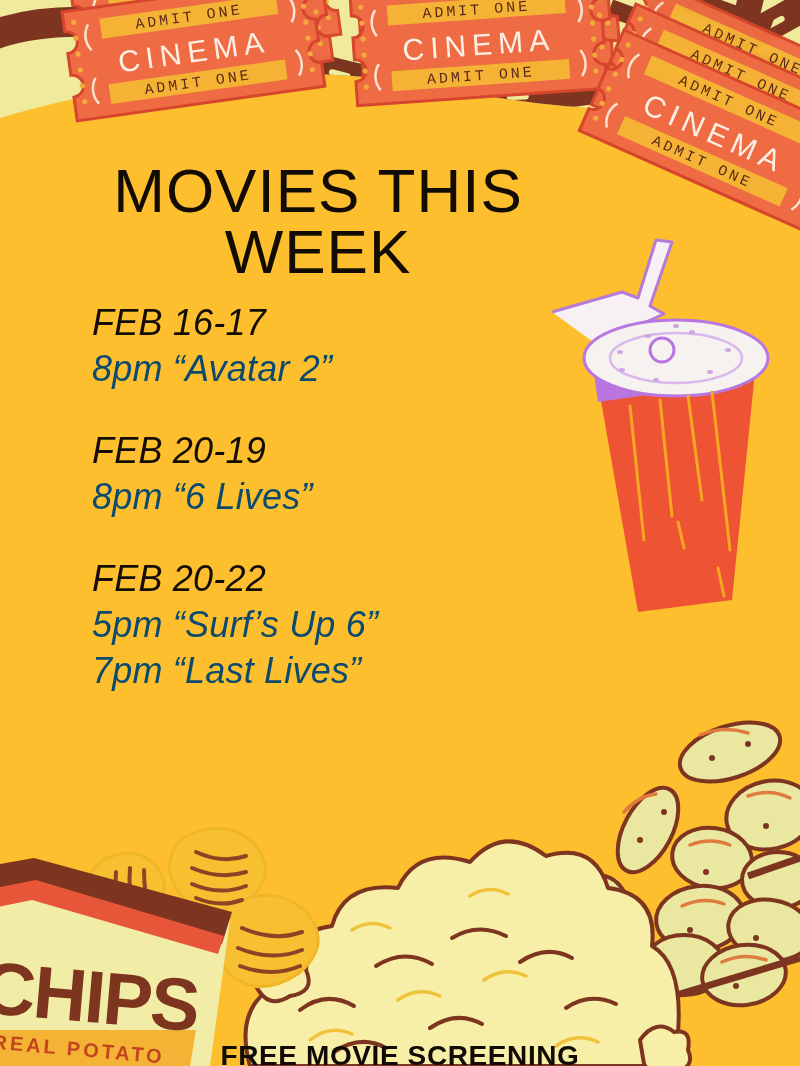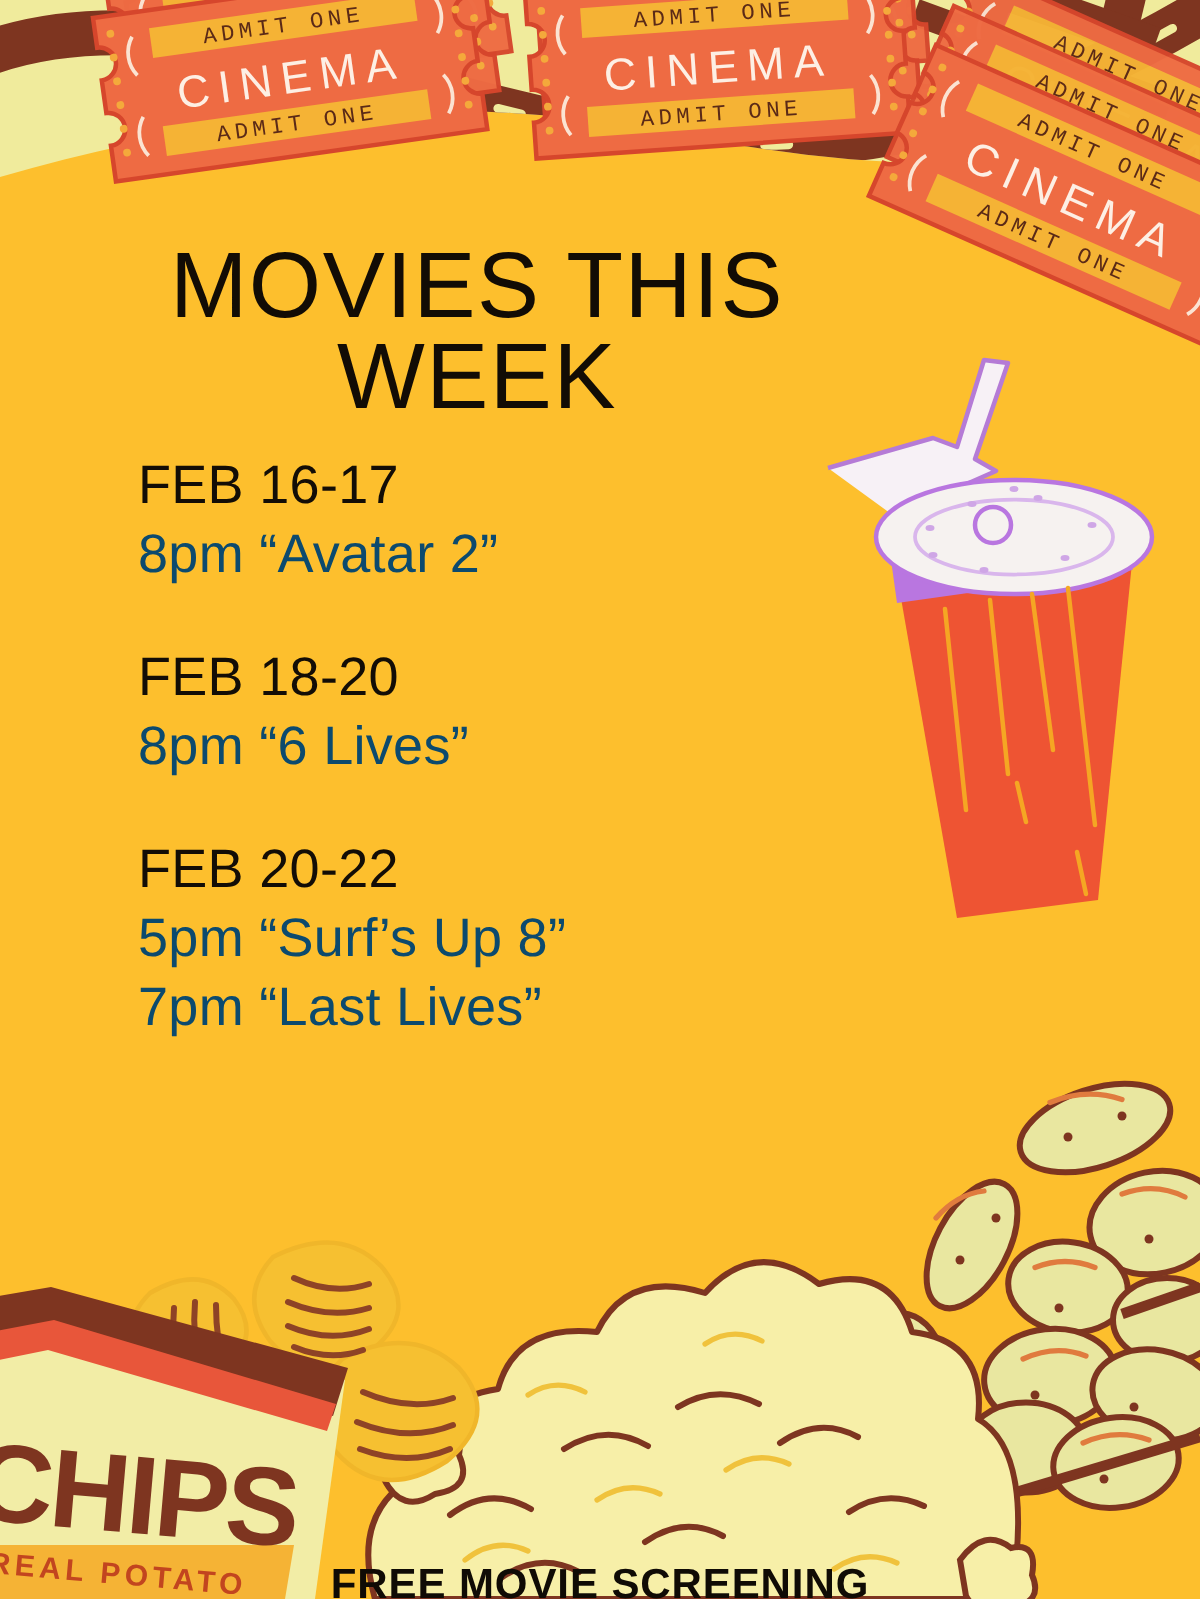--- a/index.html
+++ b/index.html
@@ -16,21 +16,21 @@
     position:absolute;left:0;top:160px;width:636px;
     text-align:center;
     font-size:62px;line-height:0.99;
     font-weight:300;letter-spacing:1px;
     color:#120C05;
     z-index:6;
     white-space:pre-line;
   }
 
   
-  #schedule{position:absolute;left:92px;top:300px;width:520px;z-index:6;}
+  #schedule{position:absolute;left:92px;top:300px;width:520px;z-index:6;font-style:italic;}
   .blk{margin-bottom:36px;}
   .blk:last-child{margin-bottom:0;}
   .dates{
     font-size:36px;line-height:1.28;color:#130D06;
     font-weight:400;letter-spacing:0.2px;
   }
   .show{
     font-size:36px;line-height:1.28;color:#0c4a6e;
     font-weight:400;letter-spacing:0.2px;white-space:nowrap;
   }
@@ -289,27 +289,27 @@
 WEEK</div>
 
   <div id="schedule">
 
     <div class="blk">
       <div class="dates">FEB 16-17</div>
       <div class="show">8pm “Avatar 2”</div>
     </div>
 
     <div class="blk">
-      <div class="dates">FEB 18-20</div>
+      <div class="dates">FEB 20-19</div>
       <div class="show">8pm “6 Lives”</div>
     </div>
 
     <div class="blk">
       <div class="dates">FEB 20-22</div>
-      <div class="show">5pm “Surf’s Up 8”</div>
+      <div class="show">5pm “Surf’s Up 6”</div>
       <div class="show">7pm “Last Lives”</div>
     </div>
 
   </div>
 
   <div id="footer">FREE MOVIE SCREENING</div>
 
 </div>
 
 </body></html>

